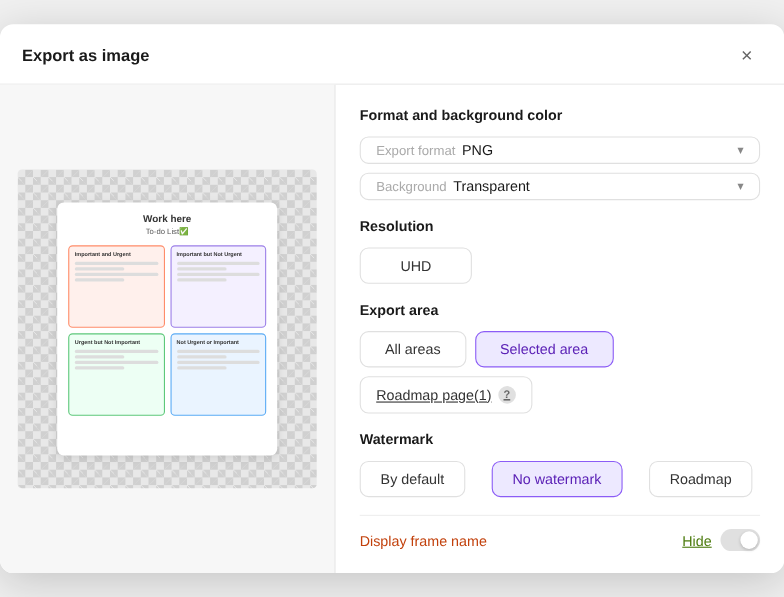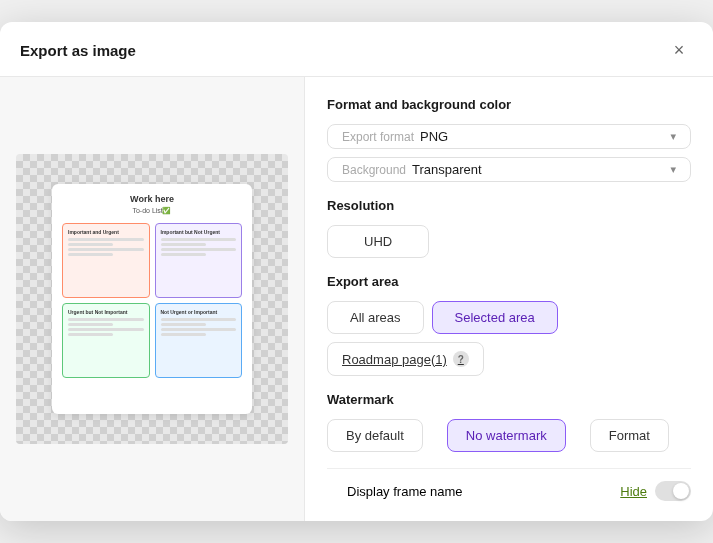--- a/index.html
+++ b/index.html
@@ -260,22 +260,21 @@
     }
     
     .display-row {
       display: flex;
       align-items: center;
       justify-content: space-between;
       margin-bottom: 4px;
     }
     .display-label {
       font-size: 13px;
-      color: #000000;
-      margin-left: 20px;
+      color: #c2410c;
     }
     .toggle-row {
       display: flex;
       align-items: center;
       gap: 8px;
     }
     .toggle-label {
       font-size: 13px;
       color: #4d7c0f;
       text-decoration: underline;
@@ -394,21 +393,21 @@
             <span class="help-icon">?</span>
           </button>
         </div>
       </div>
 
       <div class="section-gap">
         <div class="section-label">Watermark</div>
         <div class="watermark-row">
           <button class="wm-btn">By default</button>
           <button class="wm-btn active">No watermark</button>
-          <button class="wm-btn">Format</button>
+          <button class="wm-btn">Roadmap</button>
         </div>
       </div>
 
       <div class="divider"></div>
       <div class="display-row">
         <span class="display-label">Display frame name</span>
         <div class="toggle-row">
           <span class="toggle-label">Hide</span>
           <div class="toggle">
             <div class="toggle-knob"></div>

